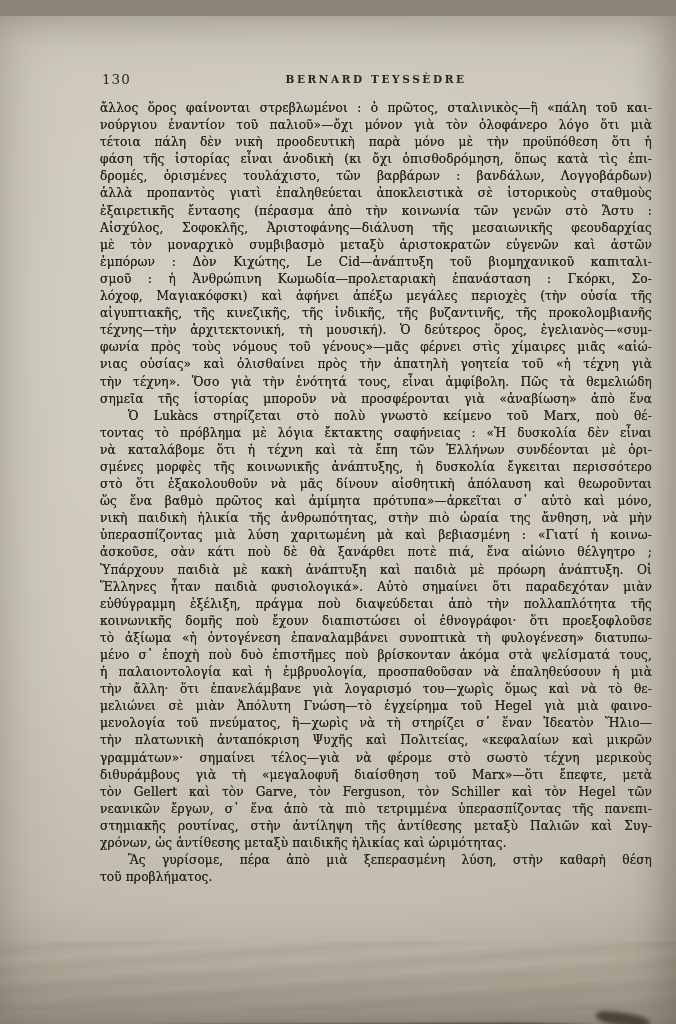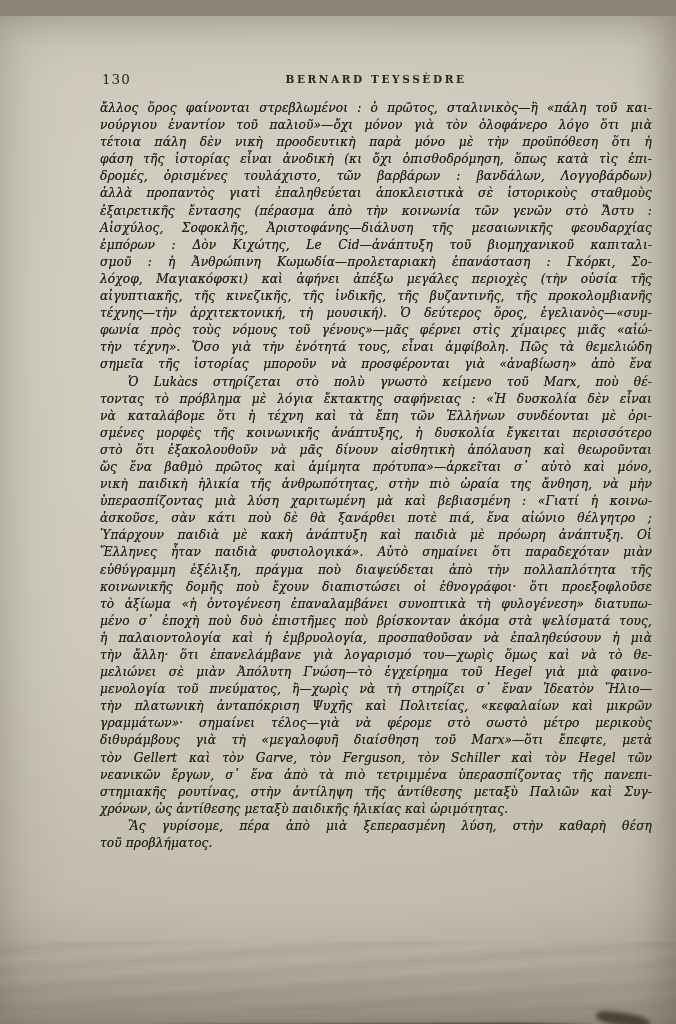--- a/index.html
+++ b/index.html
@@ -42,21 +42,20 @@
     font-size: 10.5px;
     font-weight: bold;
     letter-spacing: 2.6px;
     color: #2a2822;
   }
   .bodytext {
     position: absolute;
     left: 100px;
     top: 84px;
     width: 552px;
-    font-style: italic;
   }
   .line {
     font-size: 12.2px;
     line-height: 17.1px;
     text-align: justify;
     text-align-last: justify;
     white-space: nowrap;
     letter-spacing: 0.1px;
     text-shadow: 0 0 0.5px rgba(38, 35, 28, 0.75);
   }
@@ -131,26 +130,28 @@
 
   <div class="bodytext" id="bodytext">
       <div class="line">ἄλλος ὅρος φαίνονται στρεβλωμένοι : ὁ πρῶτος, σταλινικὸς—ἣ «πάλη τοῦ και-</div>
       <div class="line">νούργιου ἐναντίον τοῦ παλιοῦ»—ὄχι μόνον γιὰ τὸν ὁλοφάνερο λόγο ὅτι μιὰ</div>
       <div class="line">τέτοια πάλη δὲν νικὴ προοδευτικὴ παρὰ μόνο μὲ τὴν προϋπόθεση ὅτι ἡ</div>
       <div class="line">φάση τῆς ἱστορίας εἶναι ἀνοδικὴ (κι ὄχι ὀπισθοδρόμηση, ὅπως κατὰ τὶς ἐπι-</div>
       <div class="line">δρομές, ὁρισμένες τουλάχιστο, τῶν βαρβάρων : βανδάλων, Λογγοβάρδων)</div>
       <div class="line">ἀλλὰ προπαντὸς γιατὶ ἐπαληθεύεται ἀποκλειστικὰ σὲ ἱστορικοὺς σταθμοὺς</div>
       <div class="line">ἐξαιρετικῆς ἔντασης (πέρασμα ἀπὸ τὴν κοινωνία τῶν γενῶν στὸ Ἄστυ :</div>
       <div class="line">Αἰσχύλος, Σοφοκλῆς, Ἀριστοφάνης—διάλυση τῆς μεσαιωνικῆς φεουδαρχίας</div>
+      <div class="line">μὲ τὸν μοναρχικὸ συμβιβασμὸ μεταξὺ ἀριστοκρατῶν εὐγενῶν καὶ ἀστῶν</div>
       <div class="line">ἐμπόρων : Δὸν Κιχώτης, Le Cid—ἀνάπτυξη τοῦ βιομηχανικοῦ καπιταλι-</div>
       <div class="line">σμοῦ : ἡ Ἀνθρώπινη Κωμωδία—προλεταριακὴ ἐπανάσταση : Γκόρκι, Σο-</div>
       <div class="line">λόχοφ, Μαγιακόφσκι) καὶ ἀφήνει ἀπέξω μεγάλες περιοχὲς (τὴν οὐσία τῆς</div>
       <div class="line">αἰγυπτιακῆς, τῆς κινεζικῆς, τῆς ἰνδικῆς, τῆς βυζαντινῆς, τῆς προκολομβιανῆς</div>
       <div class="line">τέχνης—τὴν ἀρχιτεκτονική, τὴ μουσική). Ὁ δεύτερος ὅρος, ἑγελιανὸς—«συμ-</div>
       <div class="line">φωνία πρὸς τοὺς νόμους τοῦ γένους»—μᾶς φέρνει στὶς χίμαιρες μιᾶς «αἰώ-</div>
+      <div class="line">νιας οὐσίας» καὶ ὀλισθαίνει πρὸς τὴν ἀπατηλὴ γοητεία τοῦ «ἡ τέχνη γιὰ</div>
       <div class="line">τὴν τέχνη». Ὅσο γιὰ τὴν ἑνότητά τους, εἶναι ἀμφίβολη. Πῶς τὰ θεμελιώδη</div>
       <div class="line">σημεῖα τῆς ἱστορίας μποροῦν νὰ προσφέρονται γιὰ «ἀναβίωση» ἀπὸ ἕνα</div>
       <div class="line indent">Ὁ Lukàcs στηρίζεται στὸ πολὺ γνωστὸ κείμενο τοῦ Marx, ποὺ θέ-</div>
       <div class="line">τοντας τὸ πρόβλημα μὲ λόγια ἔκτακτης σαφήνειας : «Ἡ δυσκολία δὲν εἶναι</div>
       <div class="line">νὰ καταλάβομε ὅτι ἡ τέχνη καὶ τὰ ἔπη τῶν Ἑλλήνων συνδέονται μὲ ὁρι-</div>
       <div class="line">σμένες μορφὲς τῆς κοινωνικῆς ἀνάπτυξης, ἡ δυσκολία ἔγκειται περισσότερο</div>
       <div class="line">στὸ ὅτι ἐξακολουθοῦν νὰ μᾶς δίνουν αἰσθητικὴ ἀπόλαυση καὶ θεωροῦνται</div>
       <div class="line">ὥς ἕνα βαθμὸ πρῶτος καὶ ἀμίμητα πρότυπα»—ἀρκεῖται σ᾽ αὐτὸ καὶ μόνο,</div>
       <div class="line">νικὴ παιδικὴ ἡλικία τῆς ἀνθρωπότητας, στὴν πιὸ ὡραία της ἄνθηση, νὰ μὴν</div>
       <div class="line">ὑπερασπίζοντας μιὰ λύση χαριτωμένη μὰ καὶ βεβιασμένη : «Γιατί ἡ κοινω-</div>
@@ -159,21 +160,21 @@
       <div class="line">Ἕλληνες ἦταν παιδιὰ φυσιολογικά». Αὐτὸ σημαίνει ὅτι παραδεχόταν μιὰν</div>
       <div class="line">εὐθύγραμμη ἐξέλιξη, πράγμα ποὺ διαψεύδεται ἀπὸ τὴν πολλαπλότητα τῆς</div>
       <div class="line">κοινωνικῆς δομῆς ποὺ ἔχουν διαπιστώσει οἱ ἐθνογράφοι· ὅτι προεξοφλοῦσε</div>
       <div class="line">τὸ ἀξίωμα «ἡ ὀντογένεση ἐπαναλαμβάνει συνοπτικὰ τὴ φυλογένεση» διατυπω-</div>
       <div class="line">μένο σ᾽ ἐποχὴ ποὺ δυὸ ἐπιστῆμες ποὺ βρίσκονταν ἀκόμα στὰ ψελίσματά τους,</div>
       <div class="line">ἡ παλαιοντολογία καὶ ἡ ἐμβρυολογία, προσπαθοῦσαν νὰ ἐπαληθεύσουν ἡ μιὰ</div>
       <div class="line">τὴν ἄλλη· ὅτι ἐπανελάμβανε γιὰ λογαρισμό του—χωρὶς ὅμως καὶ νὰ τὸ θε-</div>
       <div class="line">μελιώνει σὲ μιὰν Ἀπόλυτη Γνώση—τὸ ἐγχείρημα τοῦ Hegel γιὰ μιὰ φαινο-</div>
       <div class="line">μενολογία τοῦ πνεύματος, ἢ—χωρὶς νὰ τὴ στηρίζει σ᾽ ἕναν Ἰδεατὸν Ἥλιο—</div>
       <div class="line">τὴν πλατωνικὴ ἀνταπόκριση Ψυχῆς καὶ Πολιτείας, «κεφαλαίων καὶ μικρῶν</div>
-      <div class="line">γραμμάτων»· σημαίνει τέλος—γιὰ νὰ φέρομε στὸ σωστὸ μέτρο μερικοὺς</div>
+      <div class="line">γραμμάτων»· σημαίνει τέλος—γιὰ νὰ φέρομε στὸ σωστὸ τέχνη μερικοὺς</div>
       <div class="line">διθυράμβους γιὰ τὴ «μεγαλοφυῆ διαίσθηση τοῦ Marx»—ὅτι ἔπεφτε, μετὰ</div>
       <div class="line">τὸν Gellert καὶ τὸν Garve, τὸν Ferguson, τὸν Schiller καὶ τὸν Hegel τῶν</div>
       <div class="line">νεανικῶν ἔργων, σ᾽ ἕνα ἀπὸ τὰ πιὸ τετριμμένα ὑπερασπίζοντας τῆς πανεπι-</div>
       <div class="line">στημιακῆς ρουτίνας, στὴν ἀντίληψη τῆς ἀντίθεσης μεταξὺ Παλιῶν καὶ Συγ-</div>
       <div class="line last">χρόνων, ὡς ἀντίθεσης μεταξὺ παιδικῆς ἡλικίας καὶ ὡριμότητας.</div>
       <div class="line indent">Ἂς γυρίσομε, πέρα ἀπὸ μιὰ ξεπερασμένη λύση, στὴν καθαρὴ θέση</div>
       <div class="line last">τοῦ προβλήματος.</div>
     </div>
 
   <div class="waves"></div>

